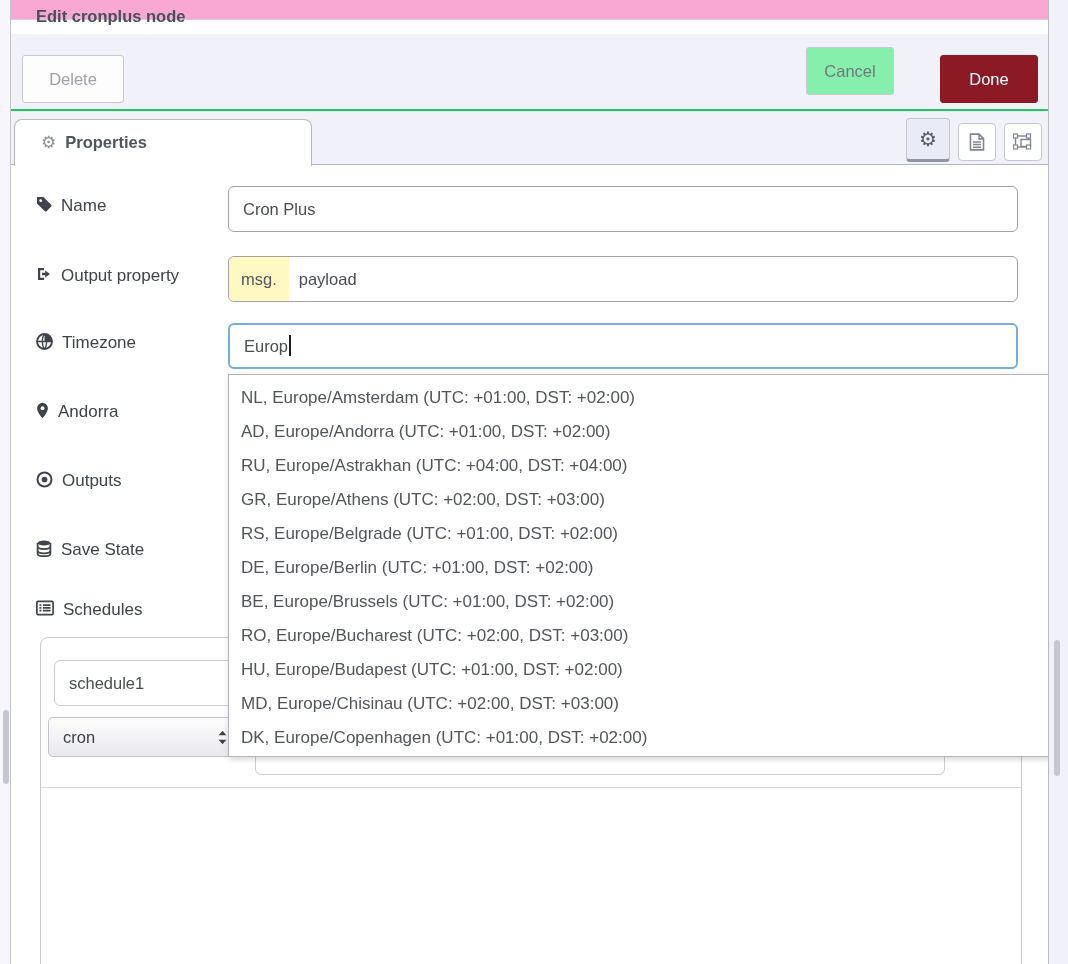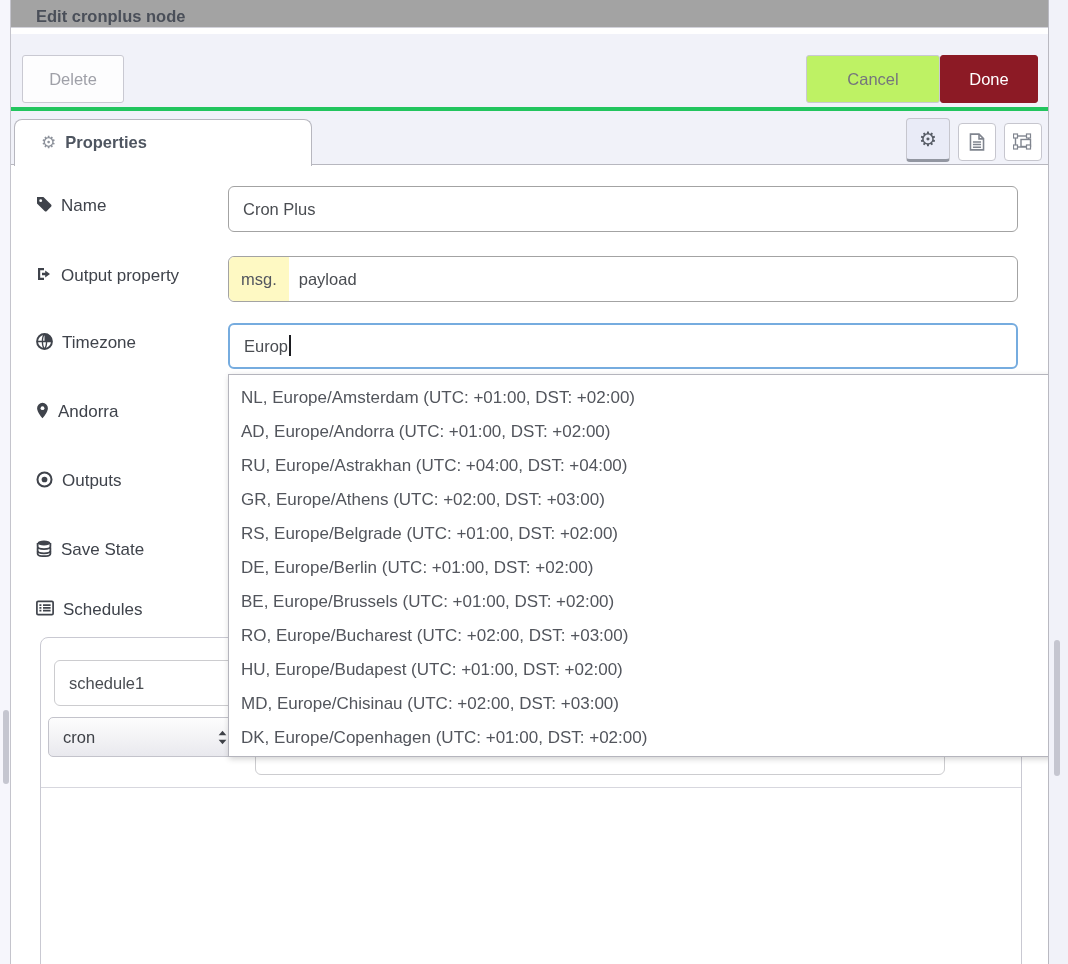--- a/index.html
+++ b/index.html
@@ -10,32 +10,32 @@
   
   .left-gutter { position:absolute; left:0; top:0; width:11px; height:964px;
     background:#f6f6fc; border-right:1px solid #c4c4cc; z-index:30; }
   .left-gutter .thumb { position:absolute; left:3px; top:710px; width:6px; height:74px;
     background:#c5c6d0; border-radius:3px; }
   .right-gutter { position:absolute; left:1048px; top:0; width:20px; height:964px;
     background:#f1f2f9; border-left:1px solid #b9b9c1; z-index:30; }
   .right-gutter .thumb { position:absolute; left:5px; top:640px; width:6px; height:136px;
     background:#c5c6d0; border-radius:3px; }
 
-  .header { position:absolute; left:11px; top:0; width:1037px; height:28px;
-    background:#a3a3a3; border-bottom:1px solid #d2d2da; z-index:5;text-align:center; }
+  .header { position:absolute; left:11px; top:0; width:1037px; height:20px;
+    background:#f9a8d4; border-bottom:1px solid #d2d2da; z-index:5;text-align:center; }
   .header .title { position:absolute; left:25px; top:0; line-height:32px;
     font-size:16.5px; font-weight:700; color:#4a4f59; }
 
   .toolbar { position:absolute; left:11px; top:34px; width:1037px; height:77px;
-    background:#f1f2f9; border-bottom:4px solid #22c55e; z-index:5;text-decoration:underline; }
+    background:#f1f2f9; border-bottom:2px solid #22c55e; z-index:5;text-decoration:underline; }
   .btn { position:absolute; height:48px; border-radius:3px; font-size:16.5px;
     text-align:center; line-height:46px; cursor:pointer; }
   .btn-delete { left:11px; top:21px; width:102px; background:#fdfdfe;
     border:1px solid #c9c9d2; color:#9fa0a8; }
-  .btn-cancel { left:795px; top:21px; width:134px; background:#bef264;
+  .btn-cancel { left:795px; top:13px; width:88px; background:#86efac;
     border:1px solid #c9c9d2; color:#75757d; }
   .btn-done  { left:929px; top:21px; width:98px; background:#8c1a25;
     border:1px solid #8c1a25; color:#ffffff; }
 
   .tabstrip { position:absolute; left:11px; top:111px; width:1037px; height:54px;
     background:#f1f2f9; border-bottom:1px solid #b7b7bf; z-index:5; }
   .tab { position:absolute; left:3px; top:8px; width:298px; height:47px;
     background:#ffffff; border:1px solid #b7b7bf; border-bottom:none;
     border-radius:8px 8px 0 0; z-index:7; font-size:16.5px; font-weight:700;
     color:#4e5560; line-height:45px; padding-left:26px; cursor:pointer; }

